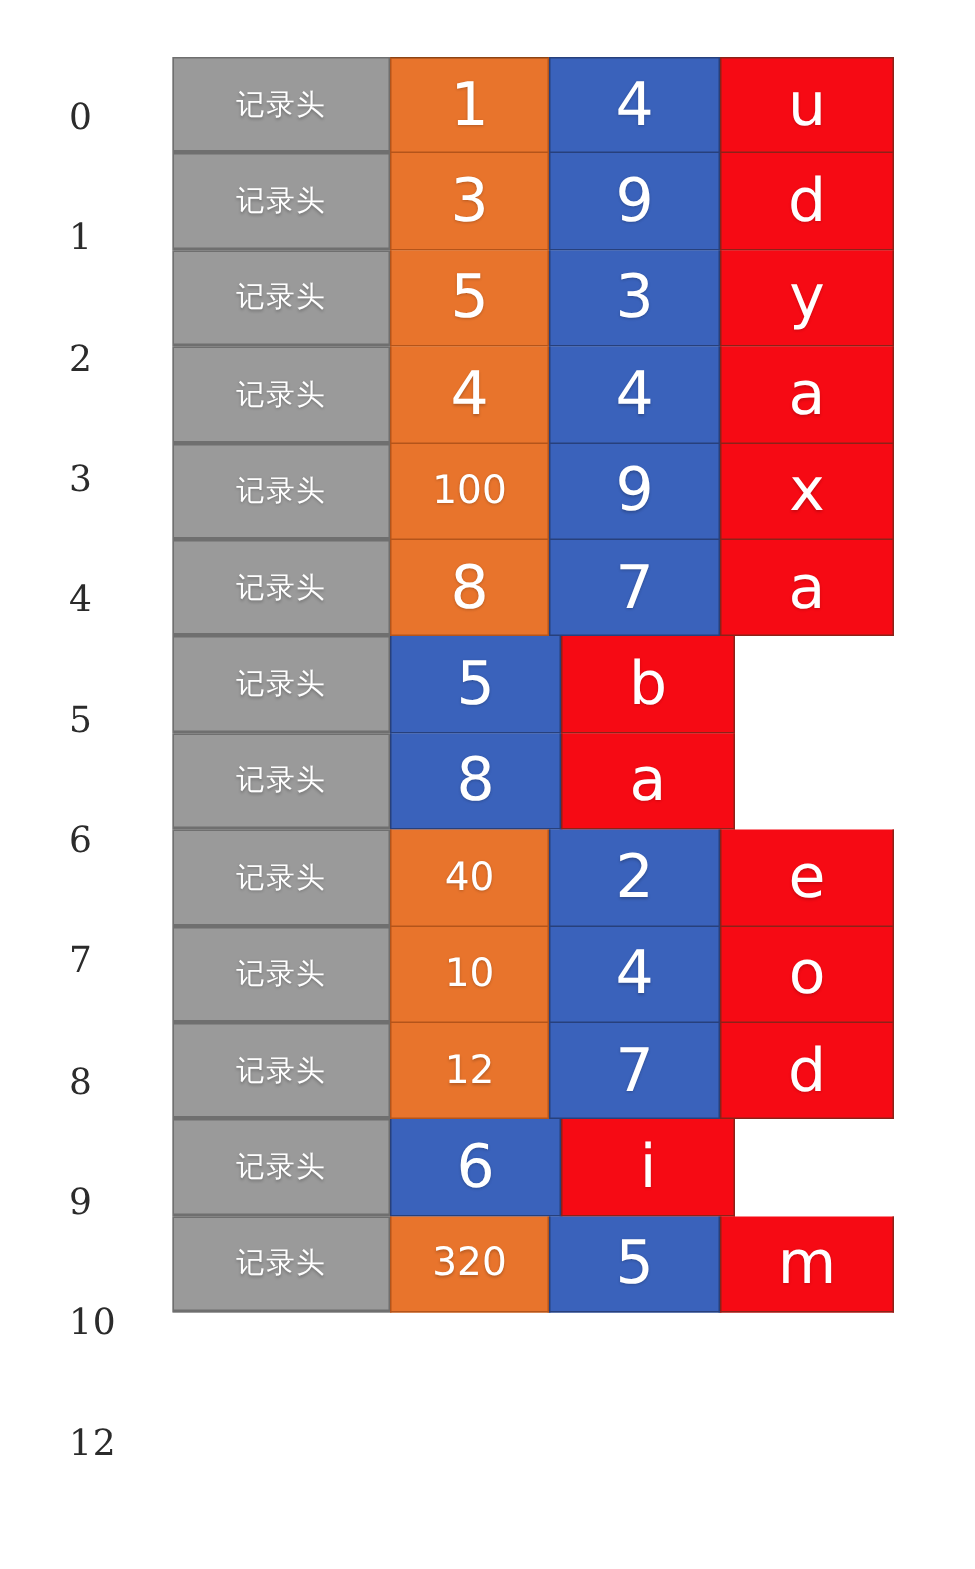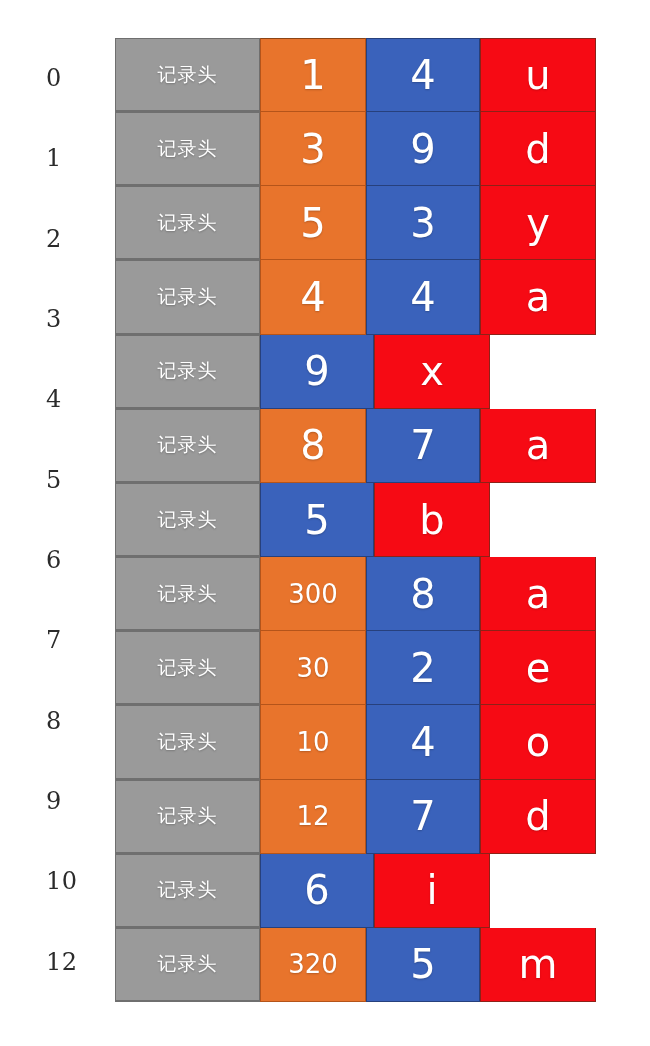--- a/index.html
+++ b/index.html
@@ -46,21 +46,21 @@
     line-height: 1;
     letter-spacing: 0.5px;
   }
 
   
   .table-wrap {
     position: absolute;
     left: 115px;
     top: 38px;
     width: 481px;
-    height: 964px;
+    height: 837px;
     display: flex;
     flex-direction: column;
   }
   .table-row {
     flex: 1 1 0;
     display: flex;
     flex-direction: row;
     min-height: 0;
   }
   .cell {
@@ -235,20 +235,23 @@
           <span class="glyph big">4</span>
         </div>
         <div class="cell cell-char">
           <span class="glyph big">a</span>
         </div>
       </div>
       <div class="table-row">
         <div class="cell cell-header">
           <span>记录头</span>
         </div>
+        <div class="cell cell-key">
+          <span class="glyph small">100</span>
+        </div>
         <div class="cell cell-num">
           <span class="glyph big">9</span>
         </div>
         <div class="cell cell-char">
           <span class="glyph big">x</span>
         </div>
       </div>
       <div class="table-row">
         <div class="cell cell-header">
           <span>记录头</span>
@@ -271,36 +274,33 @@
           <span class="glyph big">5</span>
         </div>
         <div class="cell cell-char">
           <span class="glyph big">b</span>
         </div>
       </div>
       <div class="table-row">
         <div class="cell cell-header">
           <span>记录头</span>
         </div>
-        <div class="cell cell-key">
-          <span class="glyph small">300</span>
-        </div>
         <div class="cell cell-num">
           <span class="glyph big">8</span>
         </div>
         <div class="cell cell-char">
           <span class="glyph big">a</span>
         </div>
       </div>
       <div class="table-row">
         <div class="cell cell-header">
           <span>记录头</span>
         </div>
         <div class="cell cell-key">
-          <span class="glyph small">30</span>
+          <span class="glyph small">40</span>
         </div>
         <div class="cell cell-num">
           <span class="glyph big">2</span>
         </div>
         <div class="cell cell-char">
           <span class="glyph big">e</span>
         </div>
       </div>
       <div class="table-row">
         <div class="cell cell-header">

